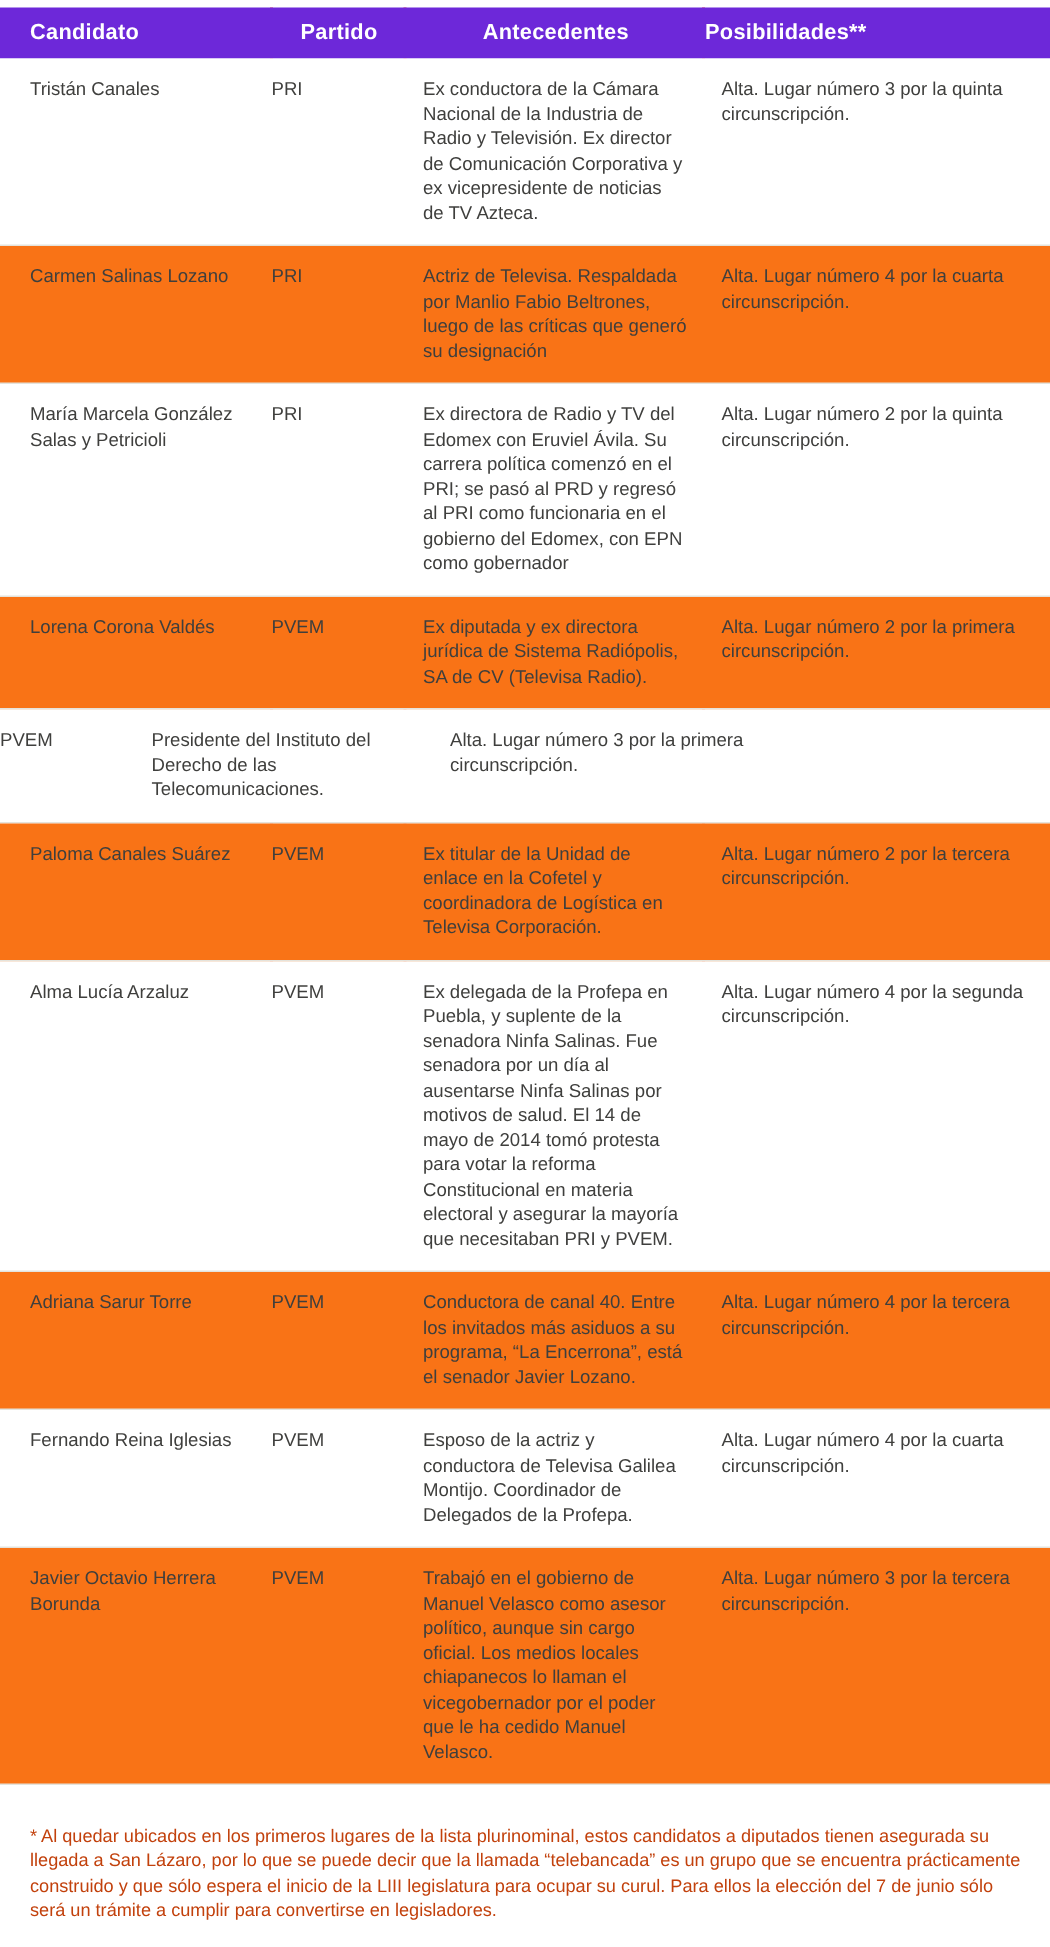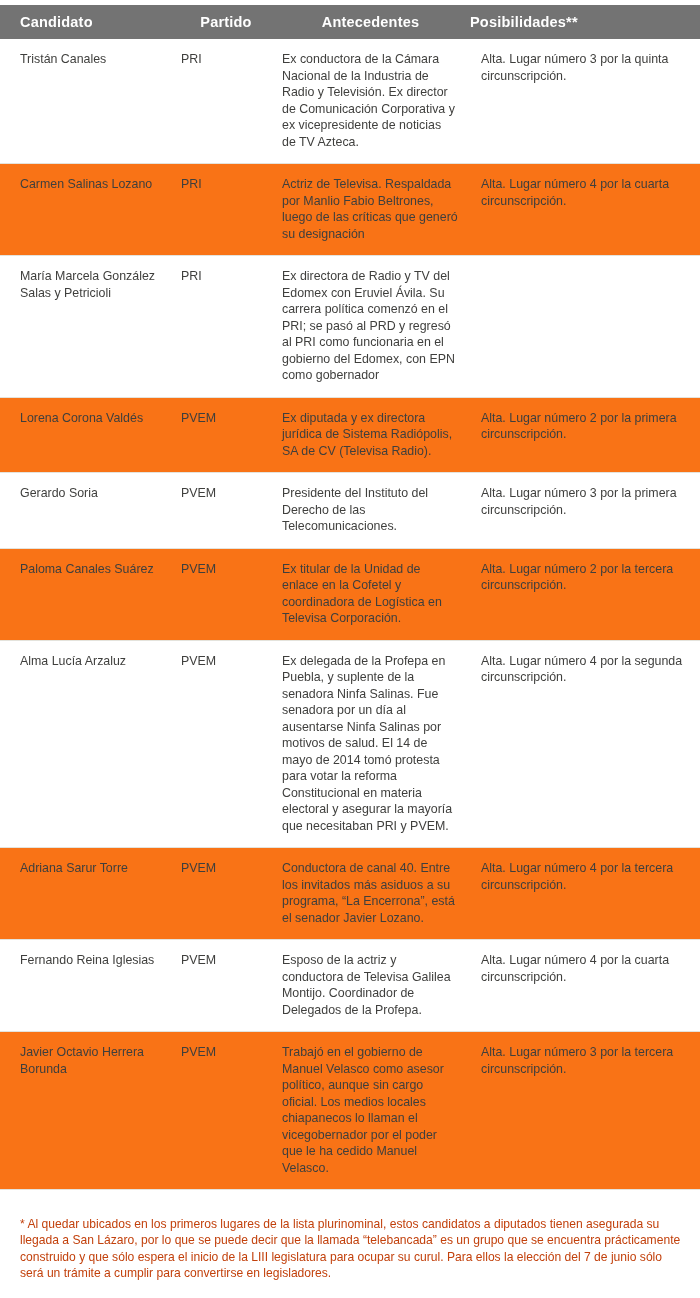--- a/index.html
+++ b/index.html
@@ -24,21 +24,21 @@
 
   
   .tbl {
     position: relative;
     width: 700px;
   }
 
   .thead {
     position: relative;
     height: 34px;
-    background: #737373;
+    background: #6d28d9;
     margin-top: 5px;
   }
   .thead .hcell {
     position: absolute;
     top: 0;
     height: 34px;
     line-height: 34px;
     color: #ffffff;
     font-size: 14.5px;
     font-weight: bold;
@@ -147,29 +147,29 @@
         <div class="trow alt">
           <div class="cell c-cand">Carmen Salinas Lozano</div>
           <div class="cell c-part">PRI</div>
           <div class="cell c-ante">Actriz de Televisa. Respaldada por Manlio Fabio Beltrones, luego de las críticas que generó su designación</div>
           <div class="cell c-posi">Alta. Lugar número 4 por la cuarta circunscripción.</div>
         </div>
         <div class="trow">
           <div class="cell c-cand">María Marcela González Salas y Petricioli</div>
           <div class="cell c-part">PRI</div>
           <div class="cell c-ante">Ex directora de Radio y TV del Edomex con Eruviel Ávila. Su carrera política comenzó en el PRI; se pasó al PRD y regresó al PRI como funcionaria en el gobierno del Edomex, con EPN como gobernador</div>
+          <div class="cell c-posi">Alta. Lugar número 2 por la quinta circunscripción.</div>
         </div>
         <div class="trow alt">
           <div class="cell c-cand">Lorena Corona Valdés</div>
           <div class="cell c-part">PVEM</div>
           <div class="cell c-ante">Ex diputada y ex directora jurídica de Sistema Radiópolis, SA de CV (Televisa Radio).</div>
           <div class="cell c-posi">Alta.  Lugar número 2 por la primera circunscripción.</div>
         </div>
         <div class="trow">
-          <div class="cell c-cand">Gerardo Soria</div>
           <div class="cell c-part">PVEM</div>
           <div class="cell c-ante">Presidente del Instituto del Derecho de las Telecomunicaciones.</div>
           <div class="cell c-posi">Alta. Lugar número 3 por la primera circunscripción.</div>
         </div>
         <div class="trow alt">
           <div class="cell c-cand">Paloma Canales Suárez</div>
           <div class="cell c-part">PVEM</div>
           <div class="cell c-ante">Ex titular de la Unidad de enlace en la Cofetel y coordinadora de Logística en Televisa Corporación.</div>
           <div class="cell c-posi">Alta. Lugar número 2 por la tercera circunscripción.</div>
         </div>

